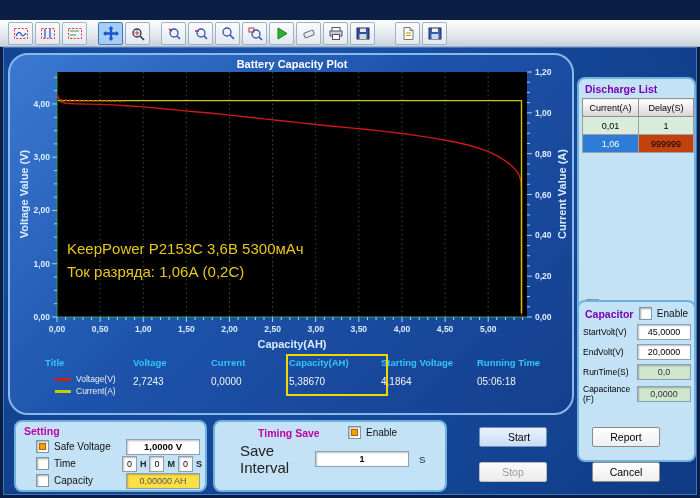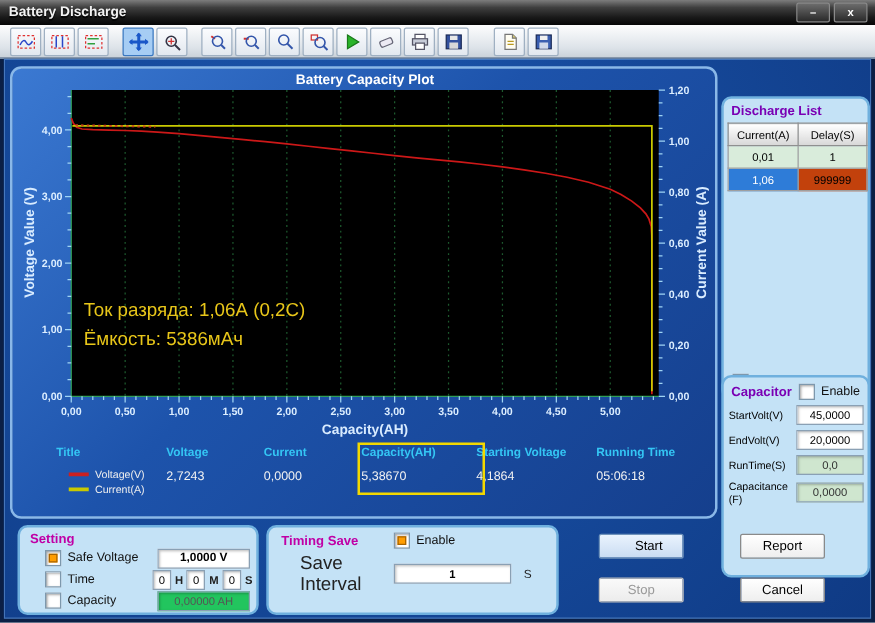--- a/index.html
+++ b/index.html
@@ -28,21 +28,21 @@
   .tbtn svg{display:block;}
 
   
   .main{position:absolute;left:3px;right:3px;top:47px;bottom:3px;
     background:radial-gradient(circle at 40% 30%, #1f5cb4 0%, #164a9c 45%, #0f3a84 100%);
     box-shadow:inset 0 0 0 1px rgba(130,180,235,.45);}
 
   
   .chart-panel{position:absolute;left:5px;top:6px;width:566px;height:362px;
     background:linear-gradient(135deg,#3b79d2 0%,#1d53ab 45%,#153f8d 100%);
-    border:2px solid #8ab8e8;border-radius:9px;box-sizing:border-box;}
+    border:2px solid #8ab8e8;border-radius:20px;box-sizing:border-box;}
   .chart-title{position:absolute;left:47px;top:3px;width:470px;text-align:center;
     color:#fff;font-size:11px;font-weight:bold;}
   #plot{position:absolute;left:0;top:0;}
   #plot text{font-size:8.5px;font-weight:bold;fill:#dceeff;font-family:"Liberation Sans",sans-serif;}
   .ylab{position:absolute;color:#d9ecff;font-size:11px;font-weight:bold;white-space:nowrap;}
   .ylab.left{left:14px;top:139px;transform:translate(-50%,-50%) rotate(-90deg);}
   .ylab.right{left:552px;top:139px;transform:translate(-50%,-50%) rotate(-90deg);}
   .xlab{position:absolute;left:47px;top:283px;width:470px;text-align:center;
     color:#d9ecff;font-size:11px;font-weight:bold;}
   .annotation{position:absolute;left:57px;top:182px;color:#e8c619;font-size:15px;line-height:23px;}
@@ -57,21 +57,21 @@
   .sw{display:inline-block;width:16px;height:3px;margin-right:5px;}
   .sw.red{background:#cc2020;}
   .sw.yel{background:#c9c900;}
   .hl-box{position:absolute;left:276px;top:299px;width:98px;height:38px;
     border:2px solid #f2d800;}
 
   
   .panel{position:absolute;background:#c4e2f6;border:2px solid #6fb0de;border-radius:8px;
     box-sizing:border-box;}
   .ptitle{font-weight:bold;font-size:10.5px;color:#7a00b4;}
-  .ptitle.mag{color:#c000a6;}
+  .ptitle.mag{color:#c000a6;margin-left:33px;}
 
   
   .p-discharge{left:574px;top:6px;width:119px;height:243px;margin-top:24px;}
   .p-discharge .ptitle{margin:4px 0 3px 6px;}
   table.dl{border-collapse:collapse;margin-left:3px;}
   table.dl th{width:55px;height:15px;font-size:9px;font-weight:normal;color:#000;
     background:linear-gradient(#ffffff,#d7d7d7);border:1px solid #8f8f8f;}
   table.dl td{width:55px;height:15px;font-size:9px;color:#000;text-align:center;
     border:1px solid #9f9f9f;background:#d9ecdb;}
   table.dl td.sel{background:#2e7cd8;color:#fff;}
@@ -99,21 +99,21 @@
 
   
   .p-setting{left:11px;top:373px;width:193px;height:72px;}
   .p-setting .ptitle{margin:3px 0 1px 8px;}
   .set-row{display:flex;align-items:center;height:17px;margin-left:20px;}
   .set-row .cb-lb{width:72px;}
   .sv-fld{width:72px;font-weight:bold;font-size:9.5px;}
   .hms{display:flex;align-items:center;}
   .hms .fld{width:13px;}
   .hms .u{font-size:9px;font-weight:bold;color:#222;margin:0 3px;}
-  .capq-fld{width:72px;background:#22c55e;color:#555;text-align:center;}
+  .capq-fld{width:72px;background:#fde047;color:#555;text-align:center;}
 
   
   .p-timing{left:210px;top:373px;width:234px;height:72px;}
   .tim-head{display:flex;align-items:center;margin:4px 0 0 10px;}
   .tim-head .ptitle{width:90px;}
   .tim-row{display:flex;align-items:center;margin:3px 0 0 25px;font-size:9.5px;color:#222;}
   .tim-lbl{font-size:15px;color:#222;width:75px;}
   .ti-fld{width:92px;font-weight:bold;}
   .tf-fld{width:122px;font-weight:bold;text-align:center;}
   .unit-s{margin-left:10px;font-size:9.5px;color:#222;}
@@ -127,31 +127,20 @@
   .b-start{left:476px;top:380px;padding-left:18px;}
   .b-report{left:589px;top:380px;}
   .b-stop{left:476px;top:415px;}
   .b-cancel{left:589px;top:415px;}
 </style>
 </head>
 <body>
 
 <div class="window">
 
-  <div class="titlebar">
-    <span class="title">Battery Discharge</span>
-    <div class="winbtns">
-      <div class="wbtn">
-          <span>–</span>
-        </div>
-      <div class="wbtn">
-          <span>x</span>
-        </div>
-    </div>
-  </div>
 
   <div class="toolbar">
     <div class="tbtn">
       <svg width="16" height="15">
           <rect x="1.5" y="2.5" width="13" height="10" fill="none" stroke="#e03030" stroke-dasharray="2,1.6"></rect>
           <path d="M3 10 Q6 4 8 8 T13 7" stroke="#2a46c8" fill="none" stroke-width="1.2"></path>
         </svg>
     </div>
     <div class="tbtn">
       <svg width="16" height="15">
@@ -391,22 +380,22 @@
           <text x="525" y="60.833333333333314">1,00</text>
           <text x="525" y="20">1,20</text>
           <polyline points="47.0,39.4 48.7,43.6 51.3,46.8 55.6,48.2 64.2,48.7 77.2,49.1 90.1,49.4 103.1,49.9 116.0,50.7 133.2,51.9 150.5,53.5 167.7,55.1 185.0,56.7 202.2,58.3 219.5,60.1 236.7,62.0 254.0,63.9 271.2,65.7 288.5,67.6 305.7,69.5 323.0,71.3 340.2,72.9 357.5,74.5 374.7,76.4 392.0,78.5 409.2,80.9 426.4,83.6 443.7,86.8 460.9,90.8 478.2,96.4 486.8,100.6 495.4,105.9 502.3,111.3 506.7,116.1 509.2,120.3 511.0,126.2 511.4,133.1 511.5,140.6 511.5,260.4" fill="none" stroke="#cc1818" stroke-width="1.4"></polyline>
           <polyline points="47.9,45.6 511.5,45.6 511.5,257.9" fill="none" stroke="#c9c900" stroke-width="1.4"></polyline>
           <polyline points="50.4,45.2 114.3,46.4" fill="none" stroke="#cc4418" stroke-width="1.6" stroke-dasharray="2,2.5"></polyline>
         </svg>
       <div class="ylab left">Voltage Value (V)</div>
       <div class="ylab right">Current Value (A)</div>
       <div class="xlab">Capacity(AH)</div>
       <div class="annotation">
+        <div>KeepPower P2153C 3,6В 5300мАч</div>
         <div>Ток разряда: 1,06А (0,2С)</div>
-        <div>Ёмкость: 5386мАч</div>
       </div>
 
       <div class="stats">
         <div class="scol">
           <div class="shead">Title</div>
           <div class="legend-item">
             <span class="sw red"></span>
             <span>Voltage(V)</span>
           </div>
           <div class="legend-item">

